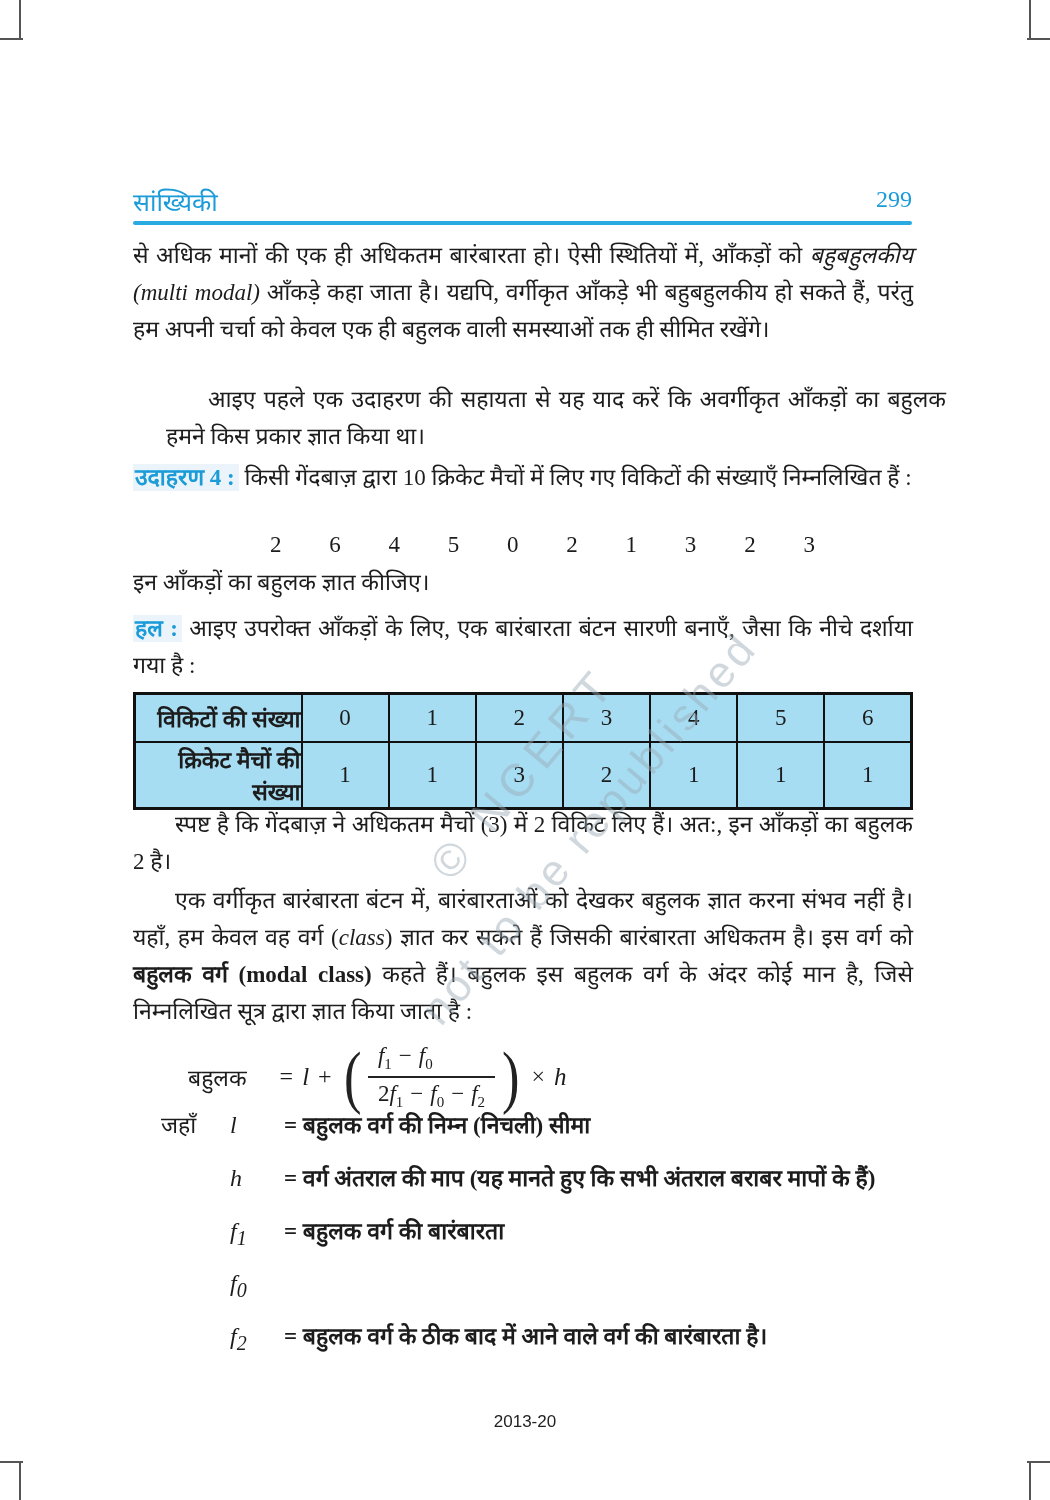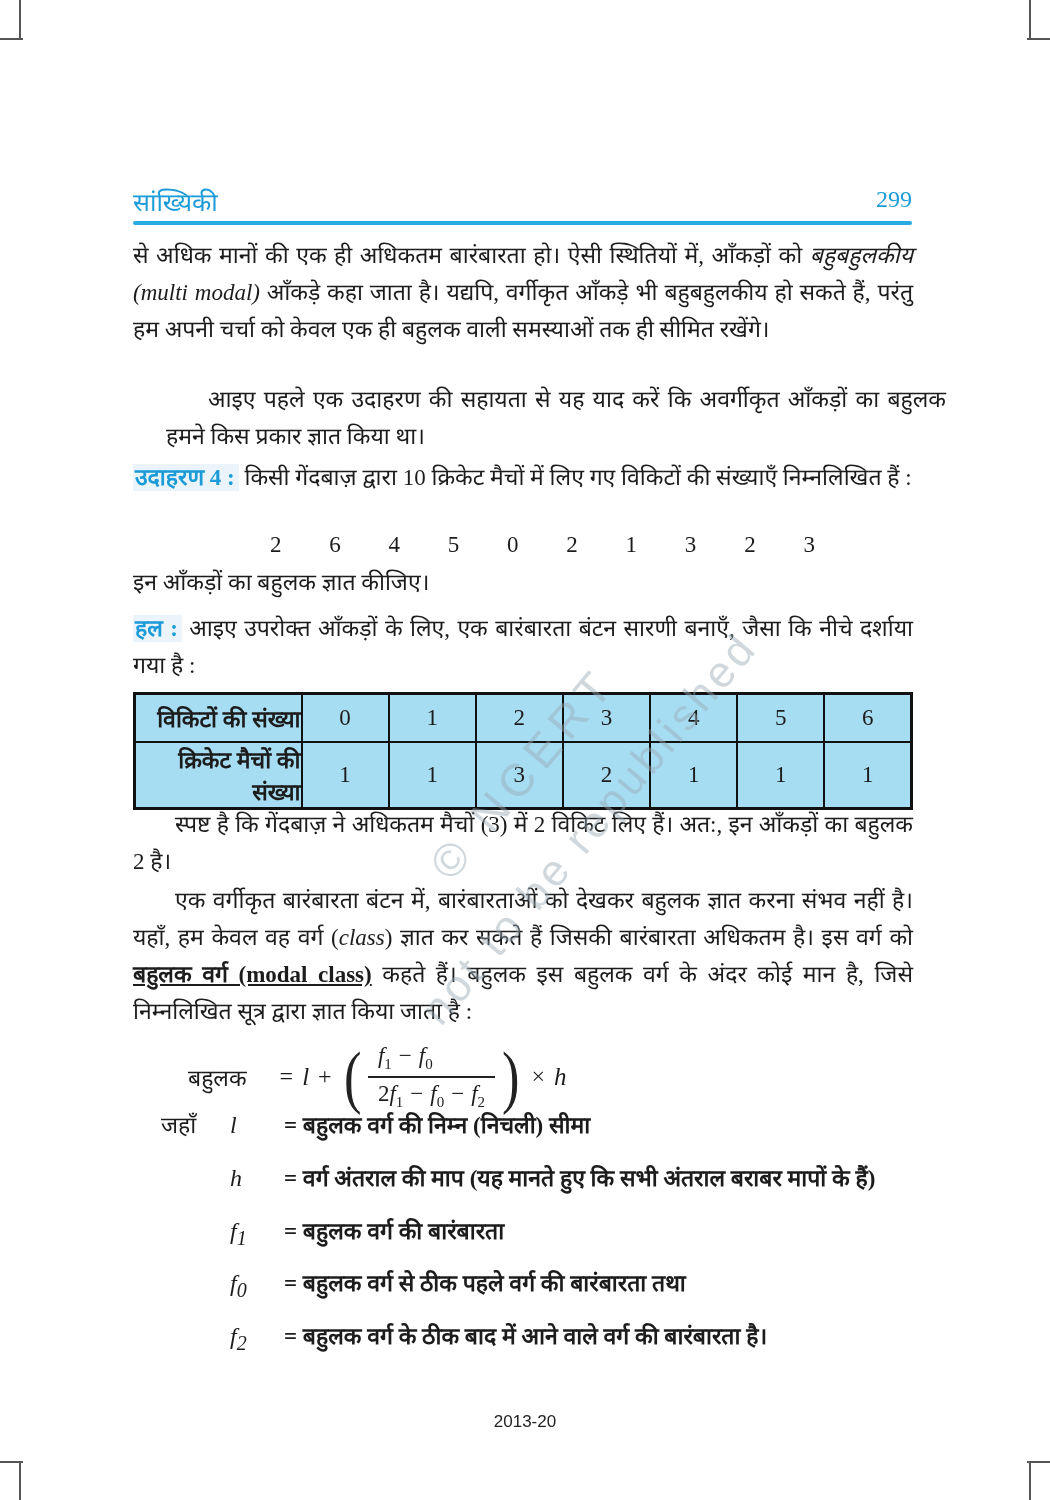--- a/index.html
+++ b/index.html
@@ -33,21 +33,21 @@
     position:absolute;left:133px;top:221px;width:779px;height:4px;
     background:var(--rule,#29abe2);border-radius:2px;
   }
   
   .tblock{
     position:absolute;left:133px;width:780px;
     font-size:23px;line-height:37px;text-align:justify;
   }
   .indent{text-indent:42px;}
   .it{font-style:italic;}
-  .bold{font-weight:bold;text-decoration:underline;}
+  .bold{font-weight:bold;}
   .lbl{
     color:var(--accent,#1b9bd8);font-weight:bold;
     background:rgba(195,224,242,0.35);padding:1px 4px 1px 2px;
   }
   
   .values-row{
     position:absolute;left:270px;top:532px;width:545px;
     display:flex;justify-content:space-between;
     font-size:23px;
   }
@@ -220,21 +220,20 @@
       <span class="w-txt">=  वर्ग अंतराल की माप (यह मानते हुए कि सभी अंतराल बराबर मापों के हैं)</span>
     </div>
     <div class="where-row">
       <span class="w-pre"></span>
       <span class="w-sym"><i>f</i><sub>1</sub></span>
       <span class="w-txt">=  बहुलक वर्ग की बारंबारता</span>
     </div>
     <div class="where-row">
       <span class="w-pre"></span>
       <span class="w-sym"><i>f</i><sub>0</sub></span>
-      <span class="w-txt">=  बहुलक वर्ग से ठीक पहले वर्ग की बारंबारता तथा</span>
     </div>
     <div class="where-row">
       <span class="w-pre"></span>
       <span class="w-sym"><i>f</i><sub>2</sub></span>
       <span class="w-txt">=  बहुलक वर्ग के ठीक बाद में आने वाले वर्ग की बारंबारता है।</span>
     </div>
   </div>
 
   <div class="watermark">
     <span class="wm1">© NCERT</span>

